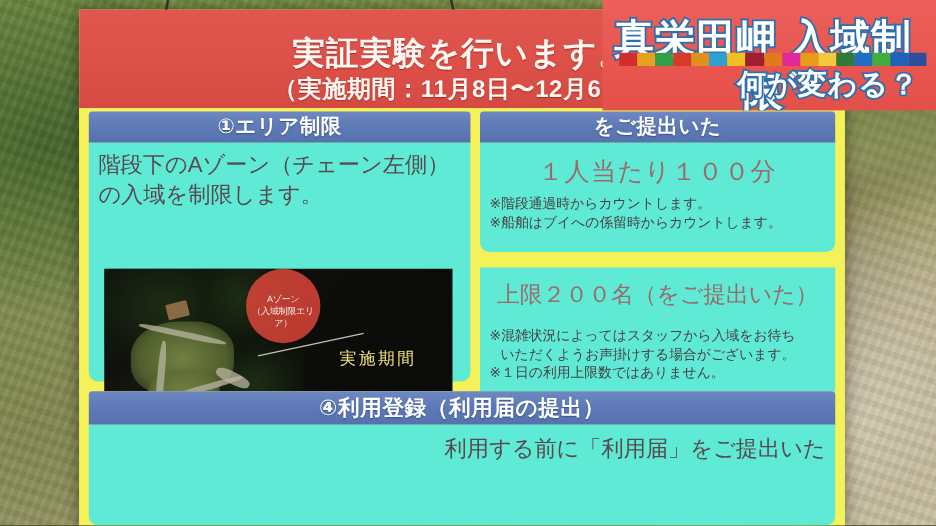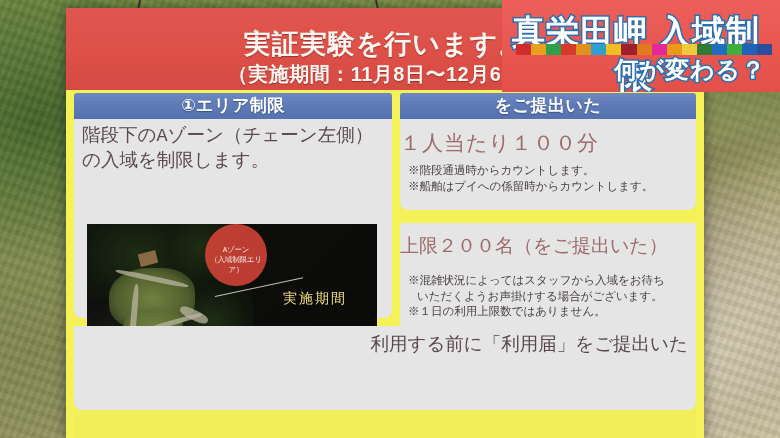--- a/index.html
+++ b/index.html
@@ -119,35 +119,35 @@
     font-size: 17px;
     font-weight: 700;
     text-align: center;
     line-height: 26px;
     height: 26px;
     border-radius: 3px 3px 0 0;
     letter-spacing: .5px;
     text-shadow: 0 1px 1px rgba(30,45,90,.5);
   }
   .panel-body {
-    background: #e5e5e5;
+    background: #5eead4;
     border-radius: 0 0 8px 8px;
     box-sizing: border-box;
-    font-family: Liberation Mono, monospace;
   }
 
   .body-text-lg {
     color: #5a4850;
     font-size: 18.5px;
     line-height: 25px;
     padding: 5px 8px 2px 8px;
   }
   .value-text {
     color: #9c6a6a;
     font-size: 21px;
+    text-align: center;
     letter-spacing: 1px;
     padding-top: 10px;
   }
   .value-text.sm {
     font-size: 19px;
     letter-spacing: 0px;
   }
   .note-text {
     color: #4b4048;
     font-size: 11.5px;
@@ -346,20 +346,21 @@
           <div class="value-text sm">上限２００名（をご提出いた）</div>
           <div class="note-text" style="padding-top:14px;">
             <div>※混雑状況によってはスタッフから入域をお待ち</div>
             <div class="indent">いただくようお声掛けする場合がございます。</div>
             <div>※１日の利用上限数ではありません。</div>
           </div>
         </div>
       </div>
 
       <div class="panel" style="left:8px; top:318px; width:622px; height:112px;">
+        <div class="panel-head" style="height:28px; line-height:28px; font-size:18px;">④利用登録（利用届の提出）</div>
         <div class="panel-body" style="width:622px; height:84px; border-radius:0 0 8px 8px; overflow:hidden;">
           <div class="body-text-lg" style="text-align:right; padding-top:7px; color:#5a4850;">利用する前に「利用届」をご提出いた</div>
         </div>
       </div>
 
     </div>
   </div>
 
   <div class="overlay">
     <div class="overlay-title">真栄田岬 入域制限</div>

